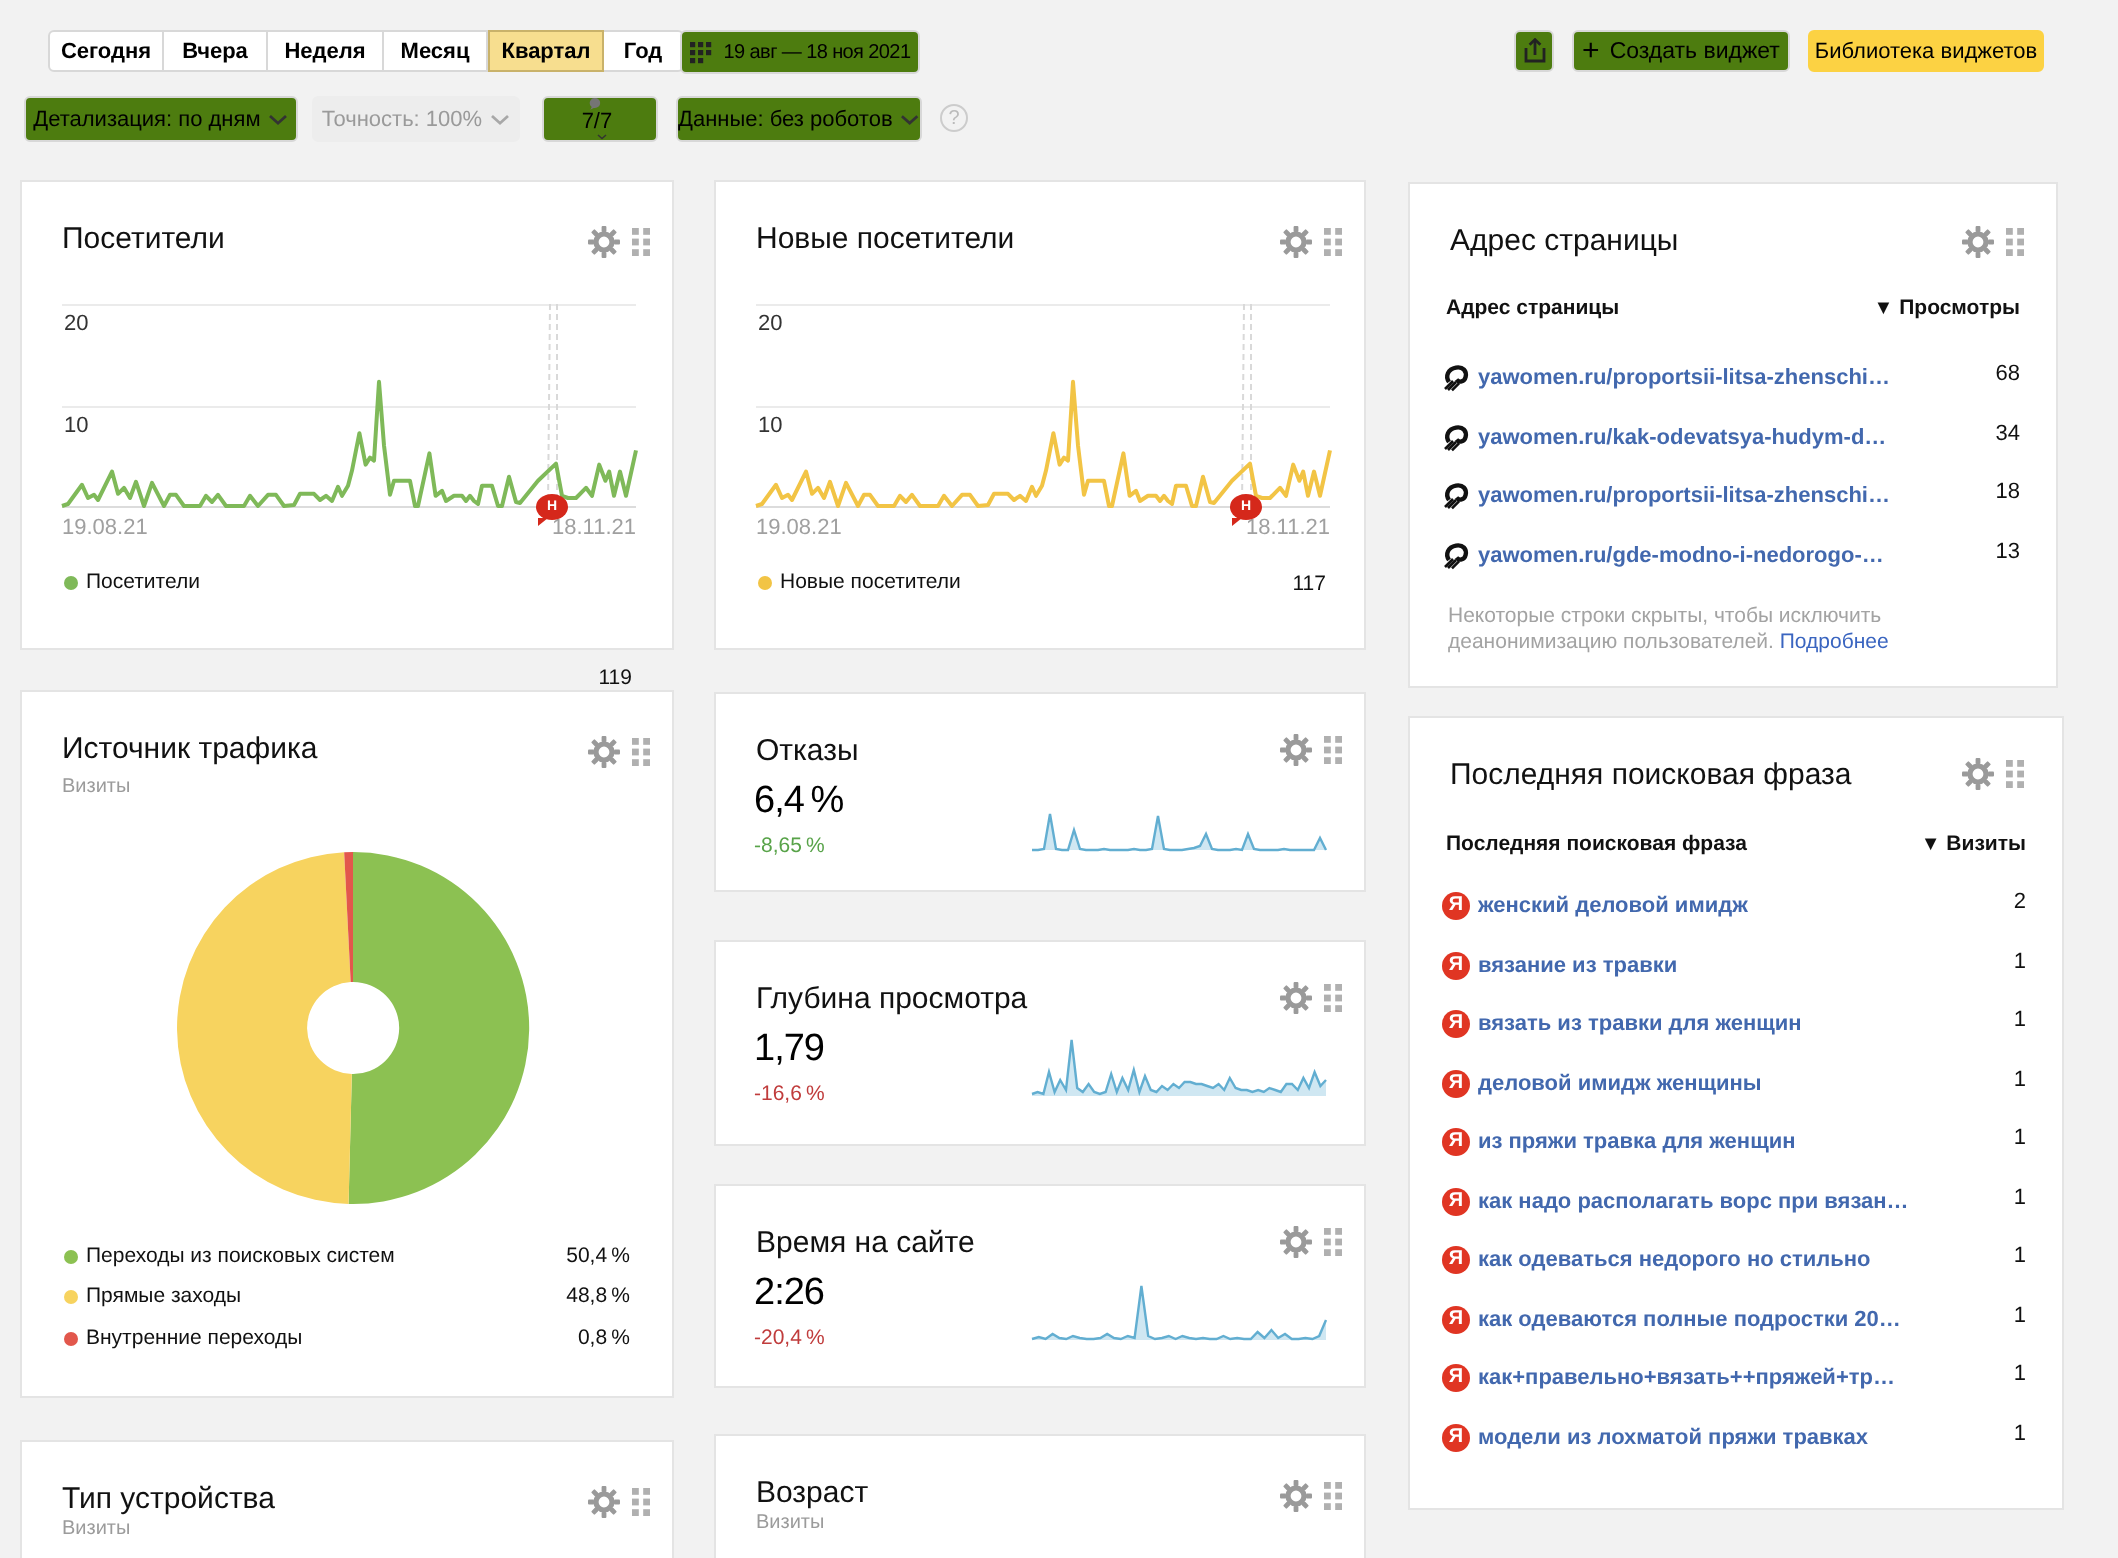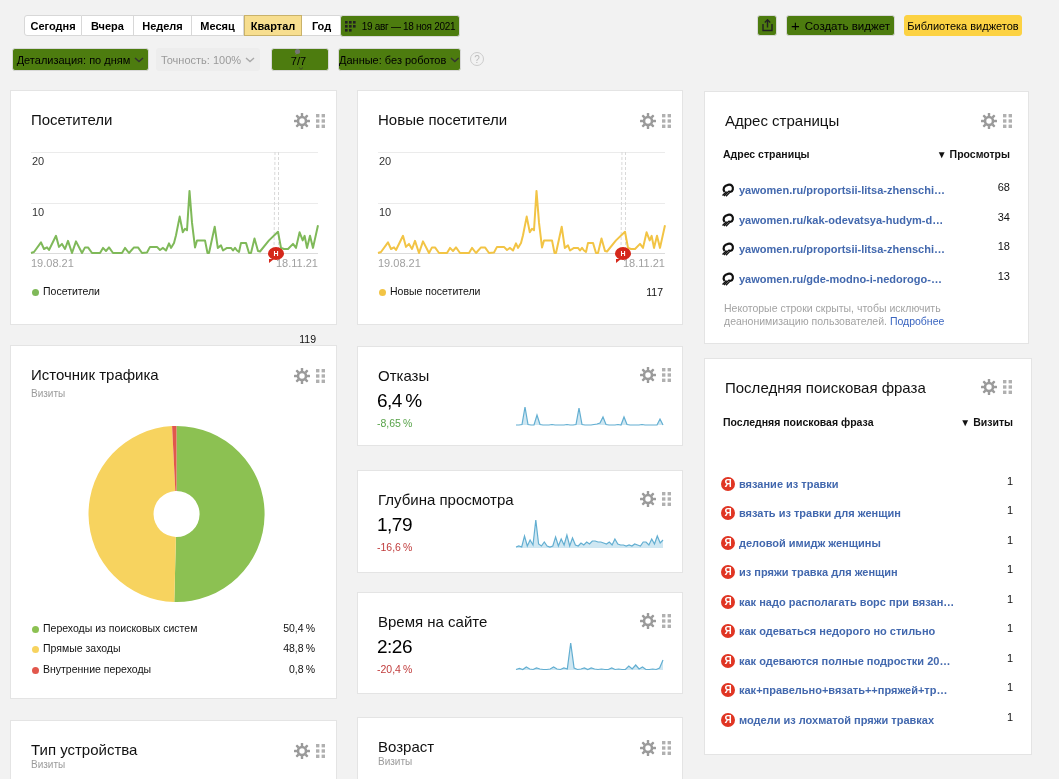--- a/index.html
+++ b/index.html
@@ -379,20 +379,21 @@
         <rect x="0" y="0" width="3.4" height="3.4"></rect>
         <rect x="5.6" y="0" width="3.4" height="3.4"></rect>
         <rect x="0" y="5.3" width="3.4" height="3.4"></rect>
         <rect x="5.6" y="5.3" width="3.4" height="3.4"></rect>
         <rect x="0" y="10.6" width="3.4" height="3.4"></rect>
         <rect x="5.6" y="10.6" width="3.4" height="3.4"></rect>
       </g>
     </svg>
   <div class="tblhead" style="left:18px; top:57px;">Последняя поисковая фраза</div>
   <div class="tblhead" style="right:18px; top:57px;"><span style="font-size:10px;">▼</span> Визиты</div>
+  <div class="trow" style="top:85px;"><span class="ya">Я</span><span class="link">женский деловой имидж</span><span class="rval">2</span></div>
   <div class="trow" style="top:115px;"><span class="ya">Я</span><span class="link">вязание из травки</span><span class="rval">1</span></div>
   <div class="trow" style="top:144px;"><span class="ya">Я</span><span class="link">вязать из травки для женщин</span><span class="rval">1</span></div>
   <div class="trow" style="top:174px;"><span class="ya">Я</span><span class="link">деловой имидж женщины</span><span class="rval">1</span></div>
   <div class="trow" style="top:203px;"><span class="ya">Я</span><span class="link">из пряжи травка для женщин</span><span class="rval">1</span></div>
   <div class="trow" style="top:233px;"><span class="ya">Я</span><span class="link">как надо располагать ворс при вязан…</span><span class="rval">1</span></div>
   <div class="trow" style="top:262px;"><span class="ya">Я</span><span class="link">как одеваться недорого но стильно</span><span class="rval">1</span></div>
   <div class="trow" style="top:292px;"><span class="ya">Я</span><span class="link">как одеваются полные подростки 20…</span><span class="rval">1</span></div>
   <div class="trow" style="top:321px;"><span class="ya">Я</span><span class="link">как+правельно+вязать++пряжей+тр…</span><span class="rval">1</span></div>
   <div class="trow" style="top:351px;"><span class="ya">Я</span><span class="link">модели из лохматой пряжи травках</span><span class="rval">1</span></div>
 </div>

